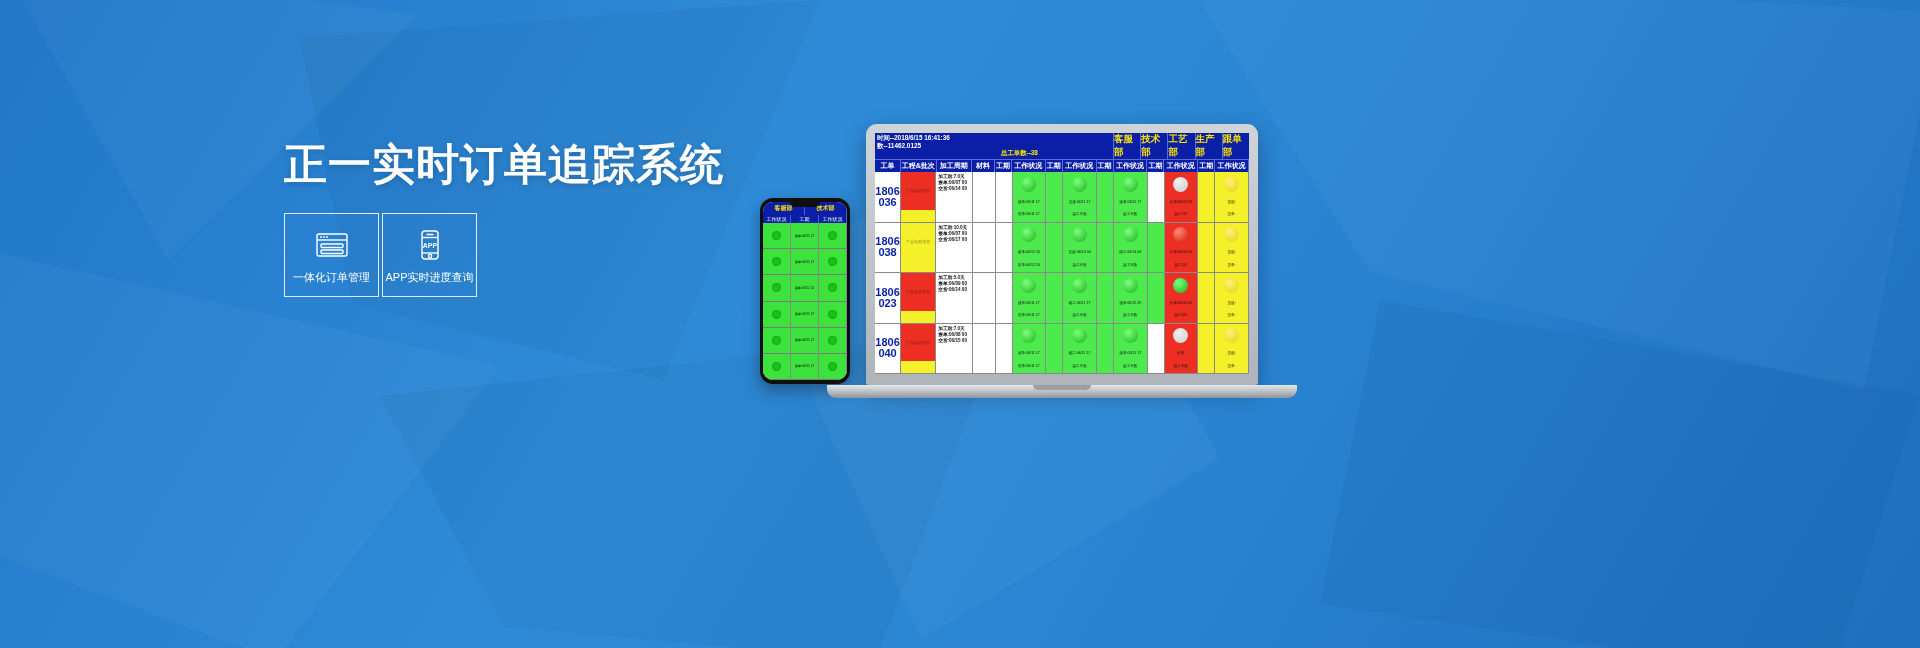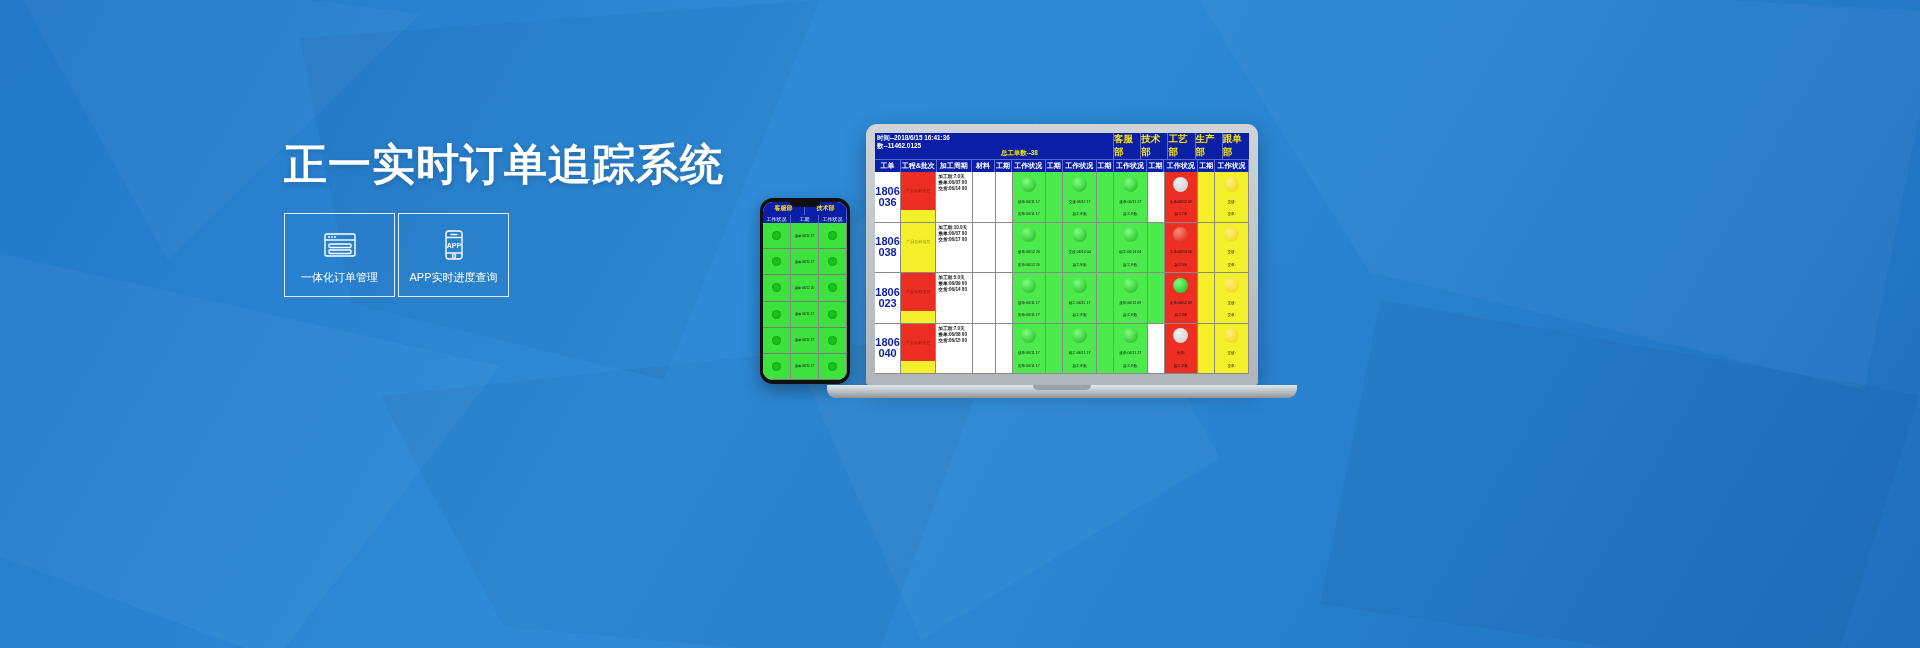--- a/index.html
+++ b/index.html
@@ -31,21 +31,21 @@
     color: #ffffff;
     font-size: 43px;
     font-weight: bold;
     line-height: 53px;
     letter-spacing: 1px;
     text-shadow: 0 2px 6px rgba(0,0,0,0.18);
     white-space: nowrap;
   }
   #features { display: flex; margin-top: 22px; }
   .feature {
-    width: 111px; height: 84px;
+    width: 95px; height: 84px;
     border: 1px solid rgba(255,255,255,0.85);
     display: flex; flex-direction: column;
     align-items: center; justify-content: center;
     margin-right: 3px;
   }
   .feature:last-child { margin-right: 8px; }
   .feature .ico { height: 38px; display:flex; align-items:center; justify-content:center; }
   .feature .flabel {
     color: #ffffff; font-size: 11px; margin-top: 6px; white-space: nowrap;
   }

